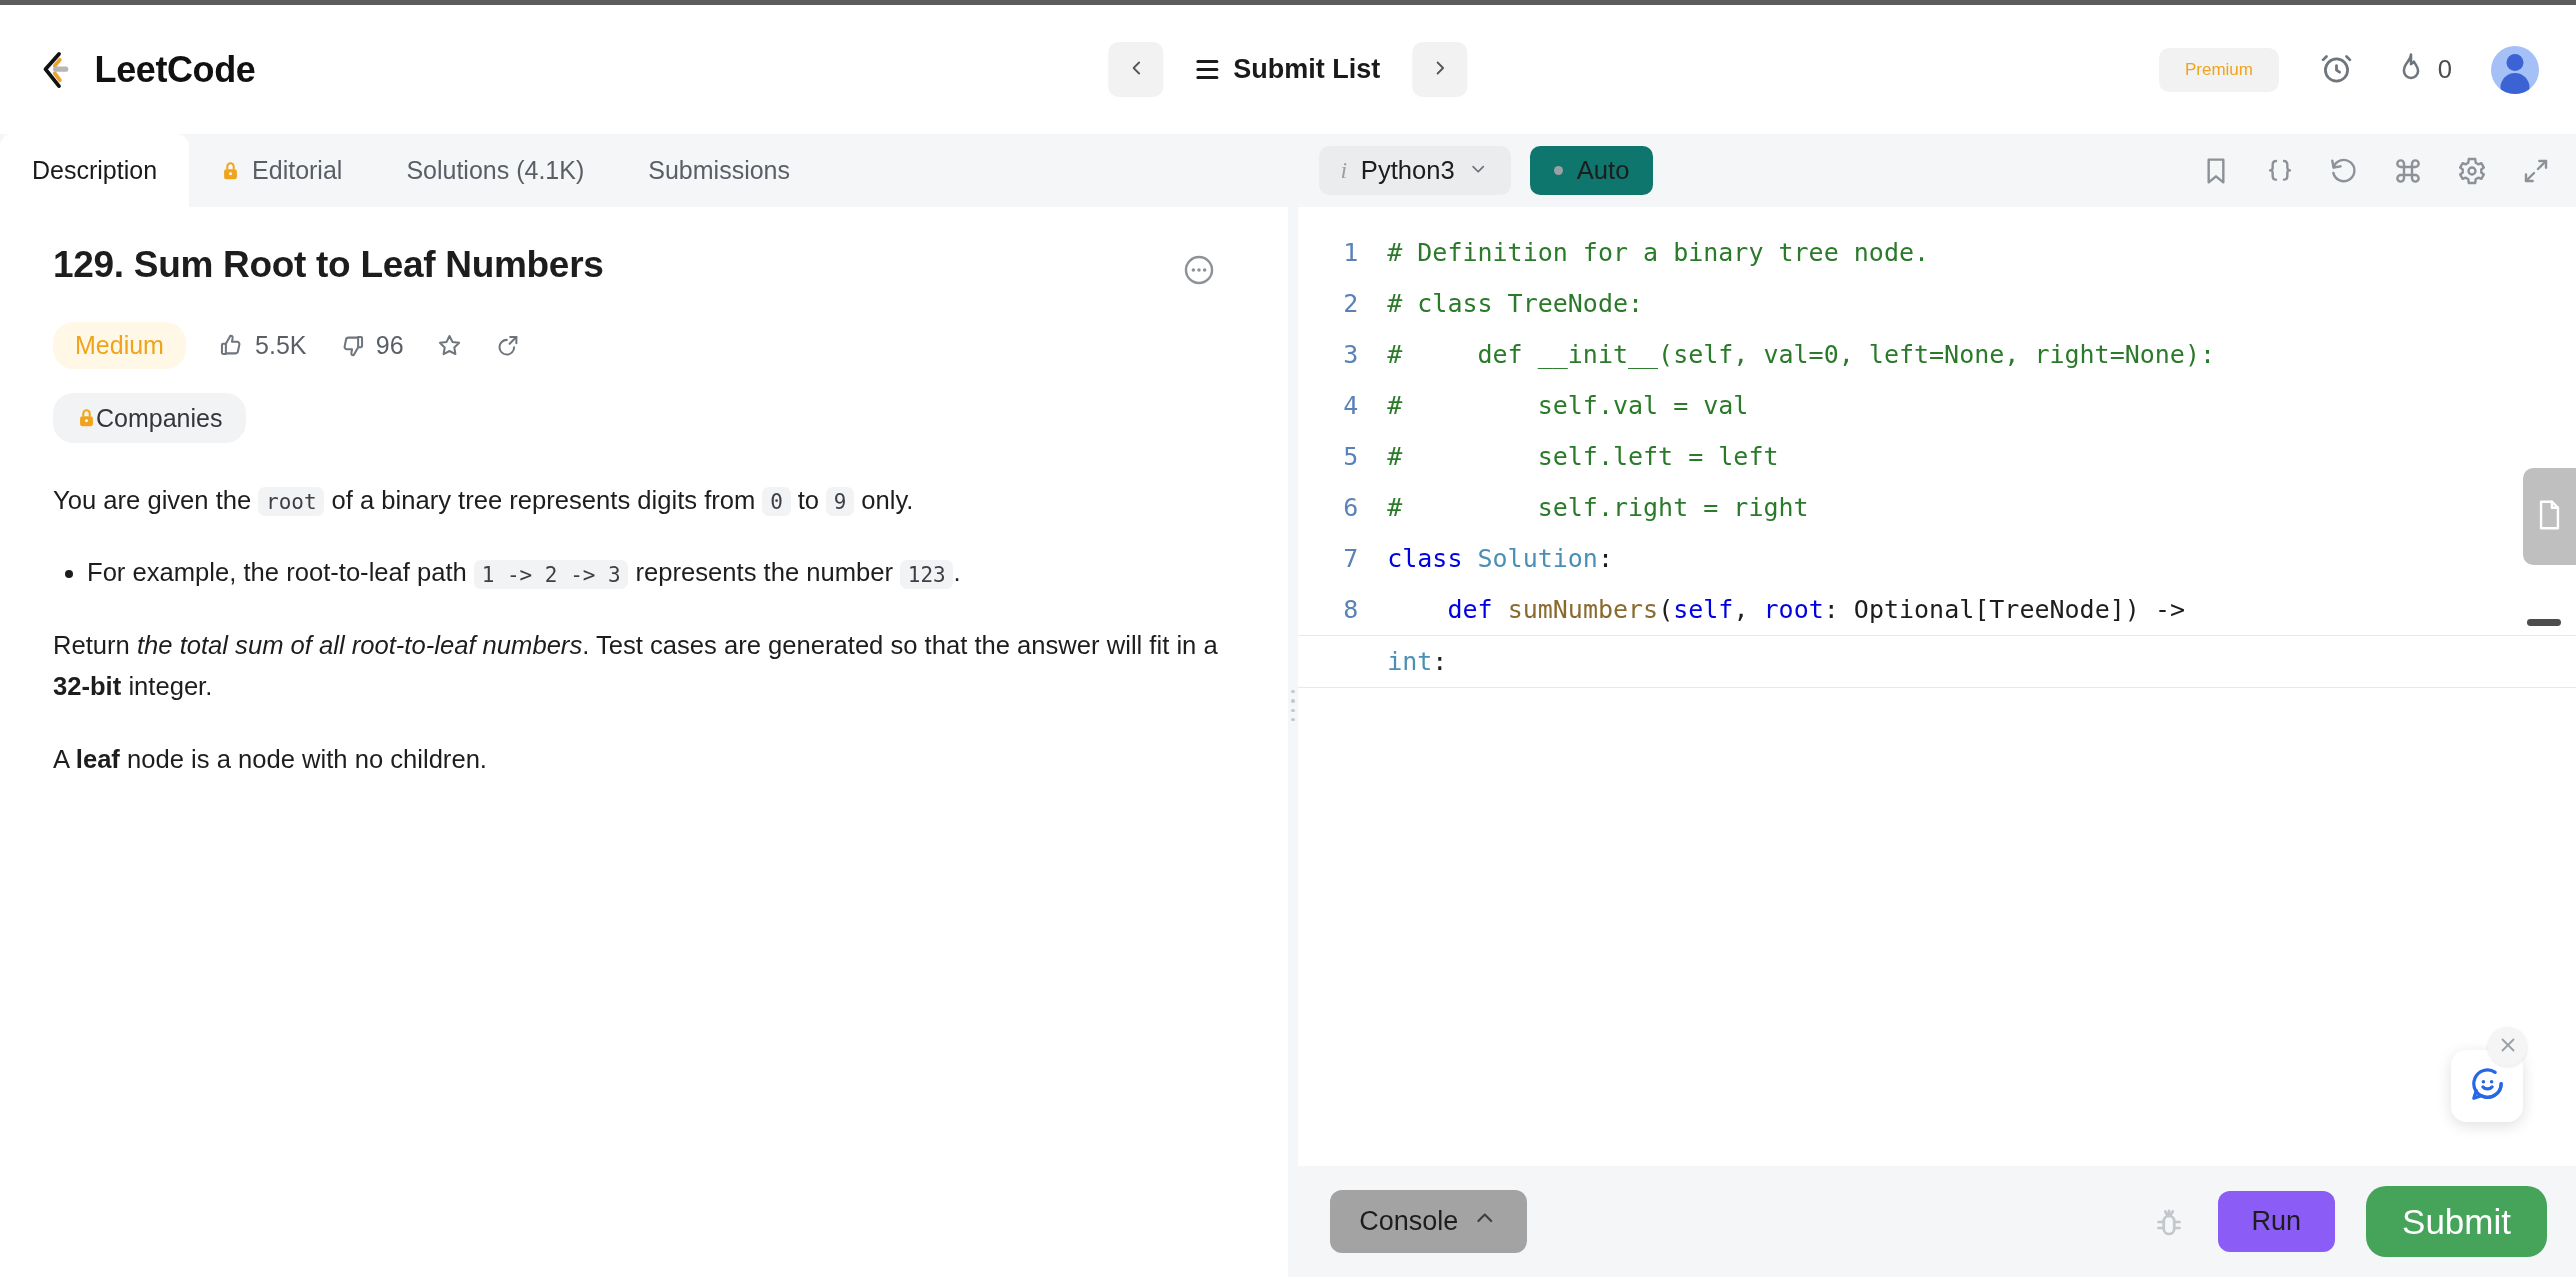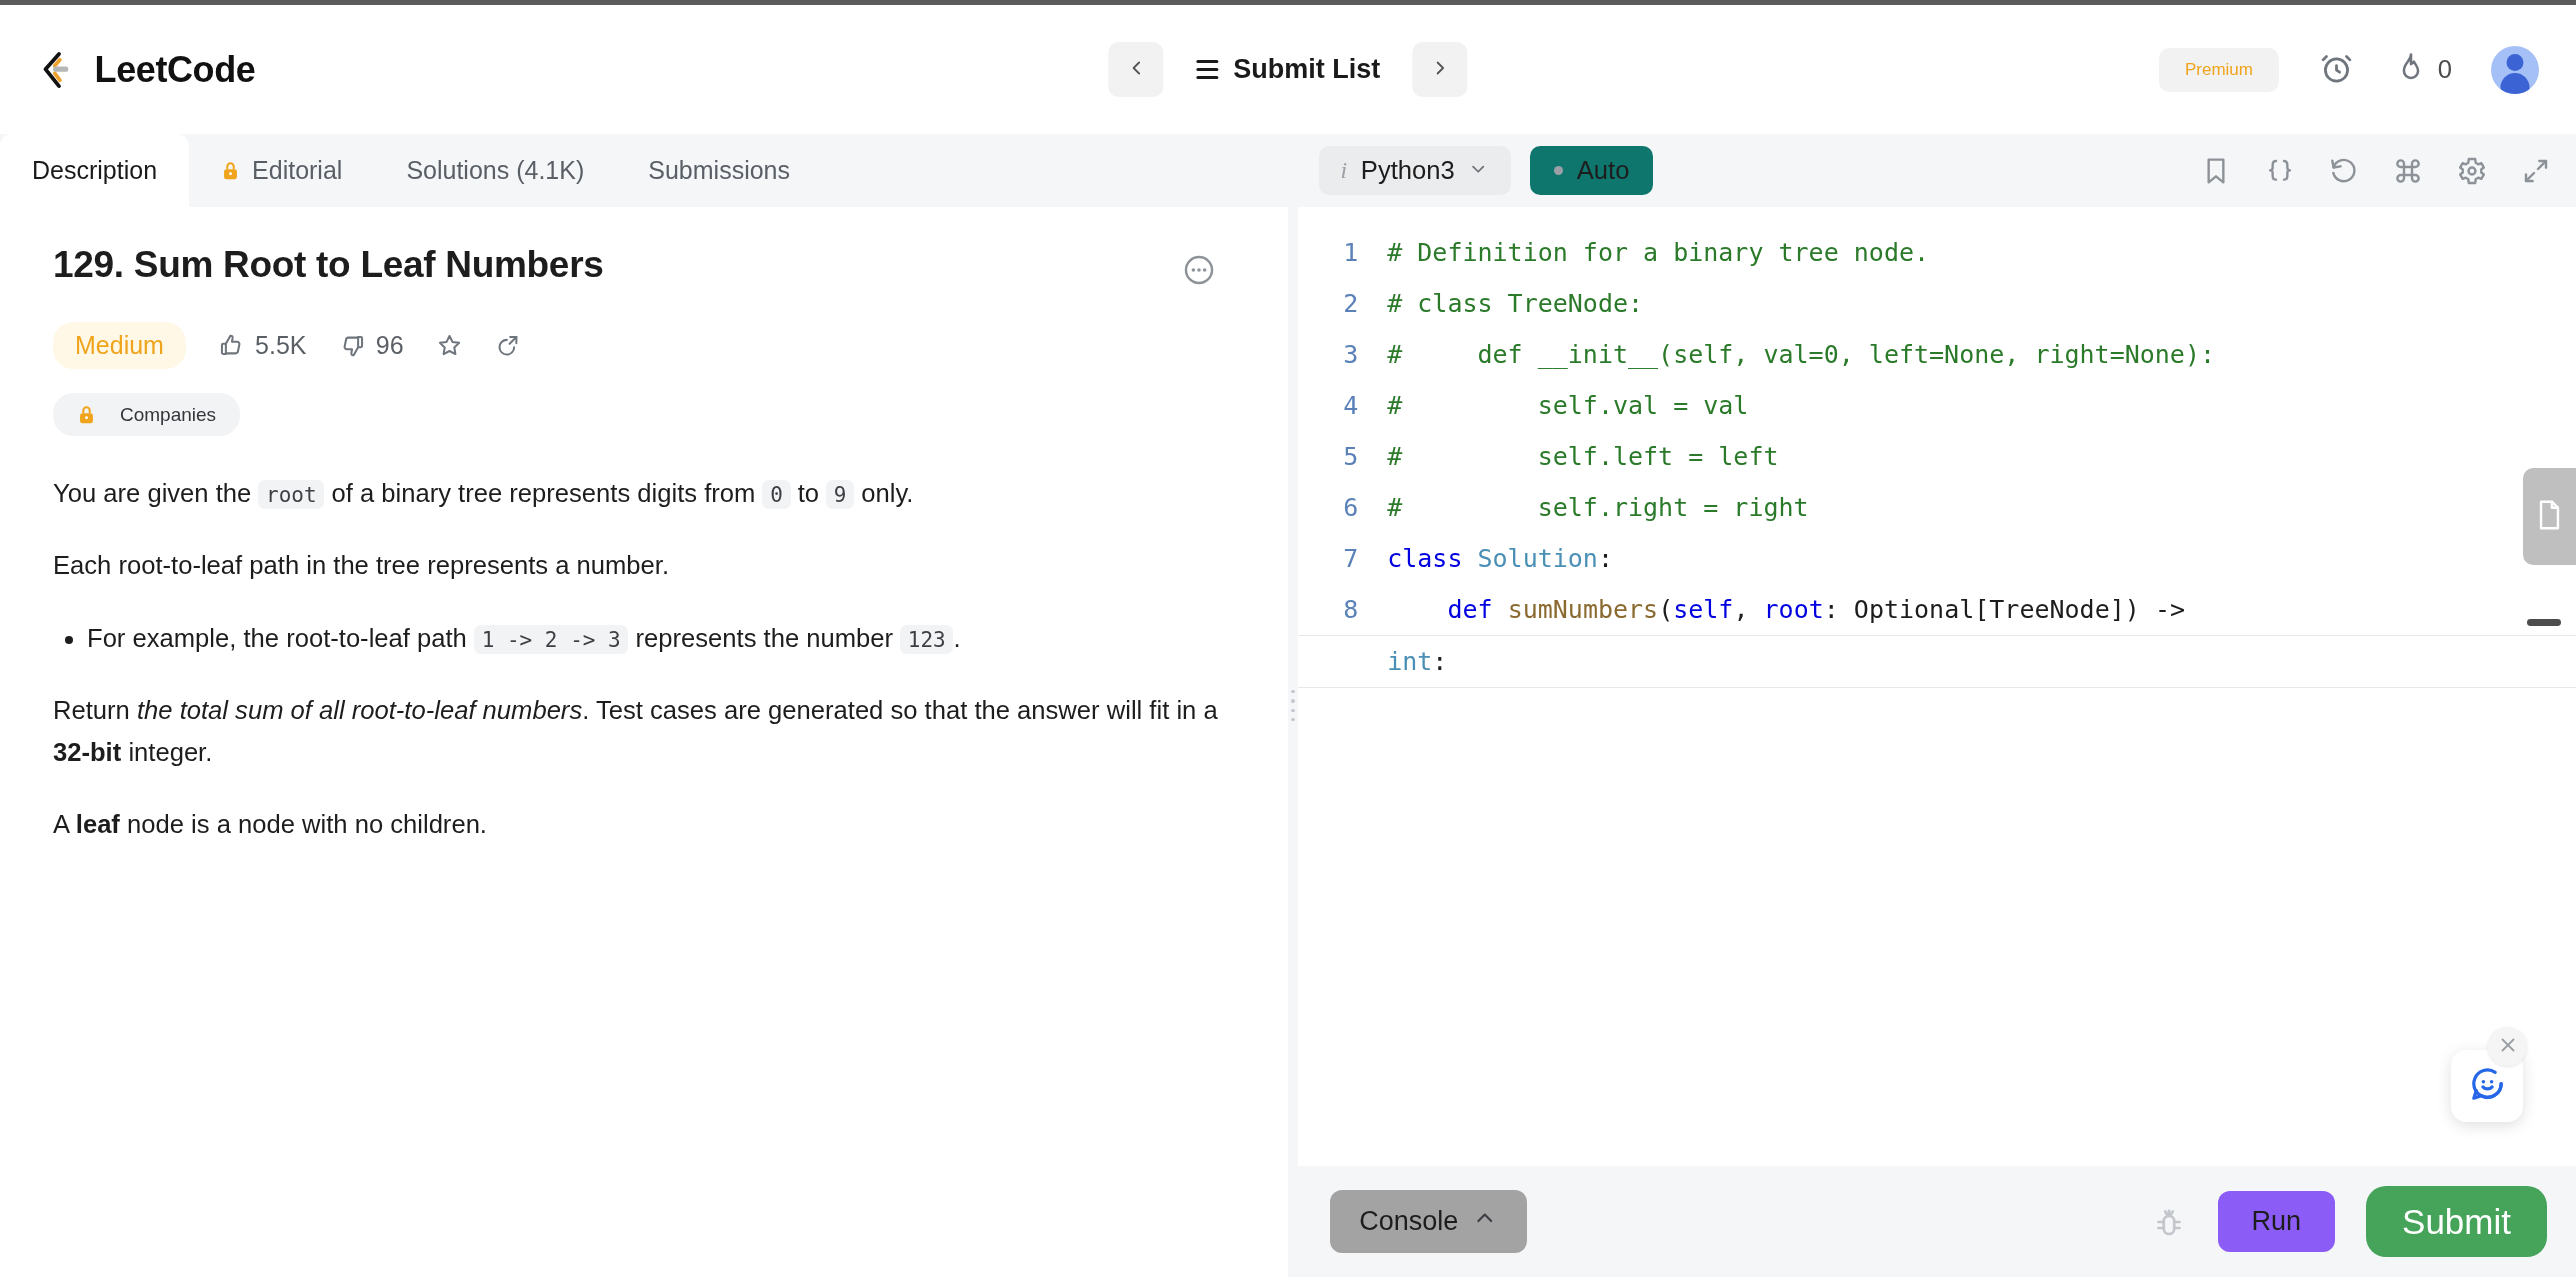--- a/index.html
+++ b/index.html
@@ -166,25 +166,25 @@
   }
   .meta-item {
     display: flex; align-items: center; gap: 10.2px;
     font-size: 25px; color: #5a5f66;
     cursor: pointer;
   }
   .meta-icon { width: 27px; height: 27px; display:block; }
 
   .companies-chip {
     margin-top: 24px;
-    display: inline-flex; align-items: center; gap: 24px;
+    display: inline-flex; align-items: center; gap: 0;
     background: #f2f3f4;
     border-radius: 20.4px;
     padding: 10.2px 24px;
-    font-size: 19px;
+    font-size: 25px;
     color: #33363b;
     cursor: pointer;
     width: fit-content;
   }
 
   .desc { margin-top: 37px; }
   .desc p {
     font-size: 25.6px;
     line-height: 1.62;
     color: #1d1d1d;
@@ -548,21 +548,20 @@
             <path d="M6.5 10V7a3.5 3.5 0 0 1 7 0v3" stroke="#efa41c" stroke-width="2.2" fill="none"></path>
             <circle cx="10" cy="15" r="1.6" fill="#ffffff"></circle>
           </svg>
         </span>
         <span>Companies</span>
       </div>
 
       <div class="desc">
         <p><span>You are given the </span><code class="inline">root</code><span> of a binary tree represents digits from </span><code class="inline">0</code><span> to </span><code class="inline">9</code><span> only.</span></p>
 
-        <p>Each root-to-leaf path in the tree represents a number.</p>
 
         <ul>
           <li><span>For example, the root-to-leaf path </span><code class="inline">1 -&gt; 2 -&gt; 3</code><span> represents the number </span><code class="inline">123</code><span>.</span></li>
         </ul>
 
         <p><span>Return </span><em>the total sum of all root-to-leaf numbers</em><span>. Test cases are generated so that the answer will fit in a </span><strong>32-bit</strong><span> integer.</span></p>
 
         <p><span>A </span><strong>leaf</strong><span> node is a node with no children.</span></p>
       </div>
     </div>

